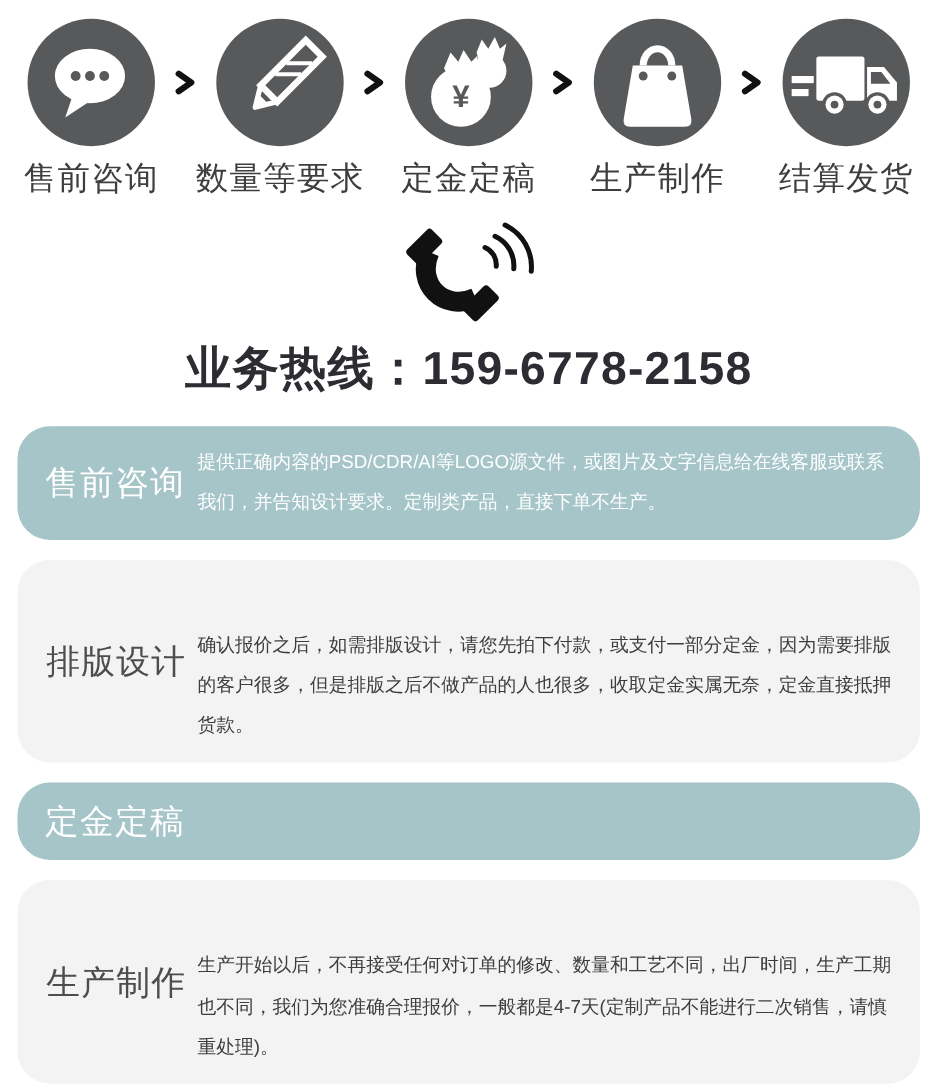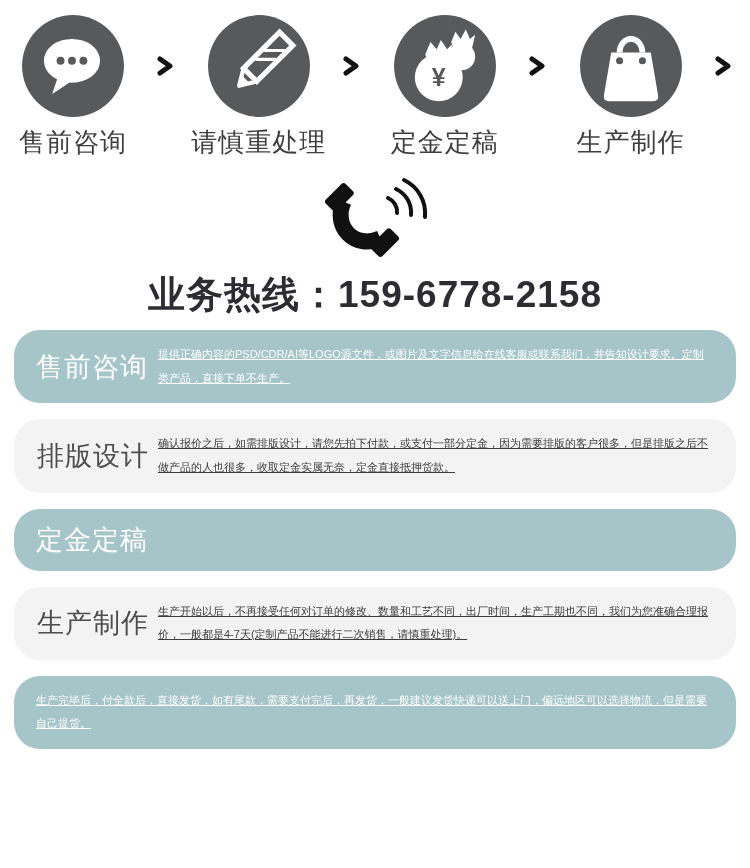--- a/index.html
+++ b/index.html
@@ -19,39 +19,39 @@
     margin-top:7px; font-size:26px; color:#3e3e3e; letter-spacing:1px;
     white-space:nowrap;
   }
   .flow-arrow { height:104px; display:flex; align-items:center; }
   .flow-arrow svg { width:17px; height:20px; display:block; }
   
   .phone-wrap { display:flex; justify-content:center; margin-top:8px; }
   .phone-wrap svg { width:118px; height:100px; display:block; }
   .hotline {
     text-align:center; font-size:37px; font-weight:bold; color:#2c2c32;
-    letter-spacing:1px; margin:2px 0 10px 0;
+    letter-spacing:1px; margin:2px 0 21px 0;
   }
   
   .sections { padding:0 14px; }
   .section {
     border-radius:26px; display:flex; align-items:center;
     padding:13px 22px 13px 22px; margin-bottom:16px; gap:8px;
   }
   .section.teal { background:#a5c5c9; }
   .section.light { background:#f3f3f3; }
   .section-title {
     width:114px; flex-shrink:0; font-size:27px; letter-spacing:1px;
     white-space:nowrap;
   }
   .section.teal .section-title { color:#ffffff; }
   .section.light .section-title { color:#4d4d4d;text-align:center; }
-  .section-body { flex:1; font-size:11px; line-height:2.15;text-decoration:underline; }
+  .section-body { flex:1; font-size:15px; line-height:2.15; }
   .section.teal .section-body { color:#ffffff; }
-  .section.light .section-body { color:#3d3d3d; }
+  .section.light .section-body { color:#3d3d3d;margin-top:40px; }
 </style>
 </head>
 <body>
 
 <div class="process-row">
 
   <div class="step">
     <span class="step-icon">
       <svg viewBox="0 0 100 100">
         <circle cx="50" cy="50" r="49" fill="#58595b"></circle>
@@ -77,21 +77,21 @@
         <circle cx="50" cy="50" r="49" fill="#58595b"></circle>
         <g transform="rotate(45 50 50)">
           <rect x="41" y="13" width="18" height="49" fill="none" stroke="#ffffff" stroke-width="5"></rect>
           <line x1="43" y1="36" x2="57" y2="22" stroke="#ffffff" stroke-width="3"></line>
           <line x1="43" y1="48" x2="57" y2="34" stroke="#ffffff" stroke-width="3"></line>
           <polygon points="41,62 59,62 50,77" fill="none" stroke="#ffffff" stroke-width="4" stroke-linejoin="round"></polygon>
           <polygon points="46,68 54,68 50,77" fill="#ffffff"></polygon>
         </g>
       </svg>
     </span>
-    <span class="step-label">请慎重处理</span>
+    <span class="step-label">数量等要求</span>
   </div>
 
   <div class="flow-arrow">
     <svg viewBox="0 0 17 20">
         <polyline points="3,3 13,10 3,17" fill="none" stroke="#111111" stroke-width="5" stroke-linecap="round" stroke-linejoin="round"></polyline>
       </svg>
   </div>
 
   <div class="step">
     <span class="step-icon">
@@ -125,20 +125,39 @@
     </span>
     <span class="step-label">生产制作</span>
   </div>
 
   <div class="flow-arrow">
     <svg viewBox="0 0 17 20">
         <polyline points="3,3 13,10 3,17" fill="none" stroke="#111111" stroke-width="5" stroke-linecap="round" stroke-linejoin="round"></polyline>
       </svg>
   </div>
 
+  <div class="step">
+    <span class="step-icon">
+      <svg viewBox="0 0 100 100">
+        <circle cx="50" cy="50" r="49" fill="#58595b"></circle>
+        <rect x="8" y="45" width="17" height="5.5" fill="#ffffff"></rect>
+        <rect x="8" y="55" width="13" height="5.5" fill="#ffffff"></rect>
+        <rect x="27" y="30" width="37" height="34" rx="2" fill="#ffffff"></rect>
+        <path d="M66,38 h13 l10,12 v14 h-23 z" fill="#ffffff"></path>
+        <path d="M69,42 h8 l7,9 h-15 z" fill="#58595b"></path>
+        <circle cx="41" cy="67" r="9.5" fill="#58595b"></circle>
+        <circle cx="41" cy="67" r="7" fill="#ffffff"></circle>
+        <circle cx="41" cy="67" r="3" fill="#58595b"></circle>
+        <circle cx="74" cy="67" r="9.5" fill="#58595b"></circle>
+        <circle cx="74" cy="67" r="7" fill="#ffffff"></circle>
+        <circle cx="74" cy="67" r="3" fill="#58595b"></circle>
+      </svg>
+    </span>
+    <span class="step-label">结算发货</span>
+  </div>
 
 </div>
 
 <div class="phone-wrap">
   <svg viewBox="0 0 118 100">
     <g transform="rotate(-45 46 52)">
       <rect x="32" y="12" width="28" height="16" rx="3" fill="#111111"></rect>
       <rect x="32" y="76" width="28" height="16" rx="3" fill="#111111"></rect>
       <path d="M46,26 C 20,36 20,68 46,78" fill="none" stroke="#111111" stroke-width="16"></path>
     </g>

